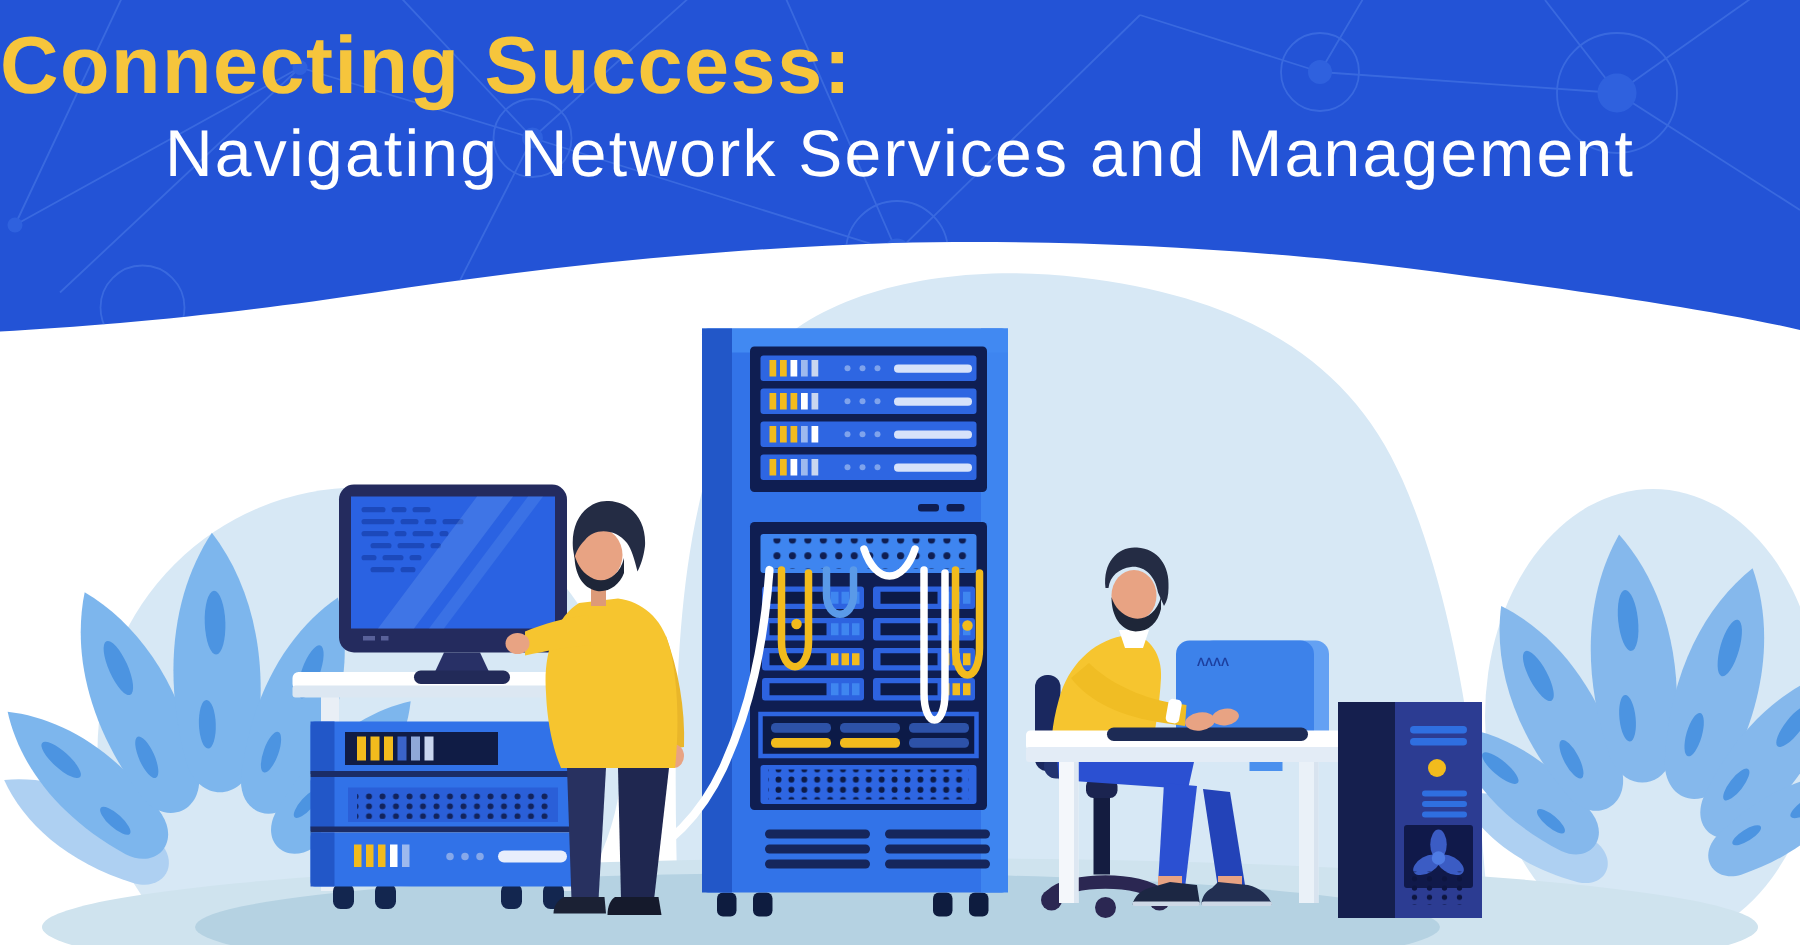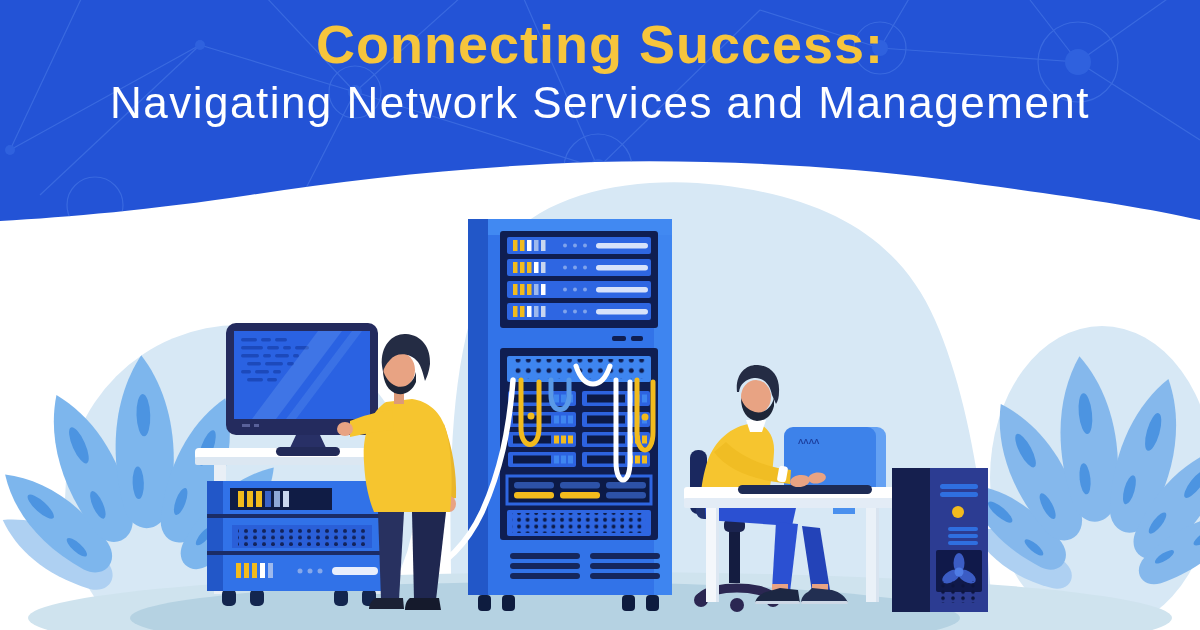--- a/index.html
+++ b/index.html
@@ -2,21 +2,21 @@
 <html><head>
 <meta charset="utf-8">
 <style>
   html,body{margin:0;padding:0;background:#ffffff;}
   .canvas{
     position:relative;width:1200px;height:630px;overflow:hidden;
     background:#ffffff;font-family:"Liberation Sans",sans-serif;
   }
   svg.scene{position:absolute;left:0;top:0;width:1200px;height:630px;display:block;}
   .title1{
-    position:absolute;top:16px;left:0;width:100%;text-align:center;
+    position:absolute;top:16px;left:0;width:100%;
     font-size:54px;font-weight:800;color:#f6c53c;letter-spacing:1px;line-height:1.05;
   }
   .title2{
     position:absolute;top:80px;left:0;width:100%;text-align:center;
     font-size:44px;font-weight:400;color:#ffffff;letter-spacing:1.5px;line-height:1.05;
   }
 </style>
 </head>
 <body>
 

